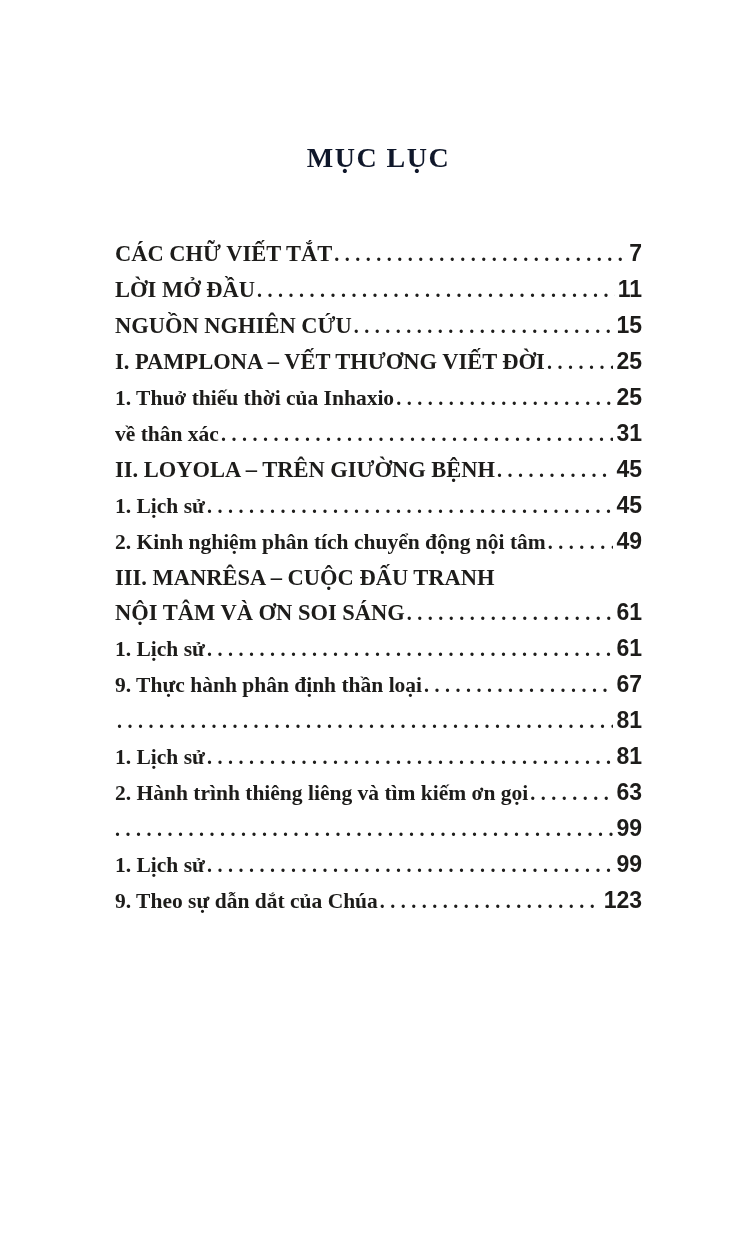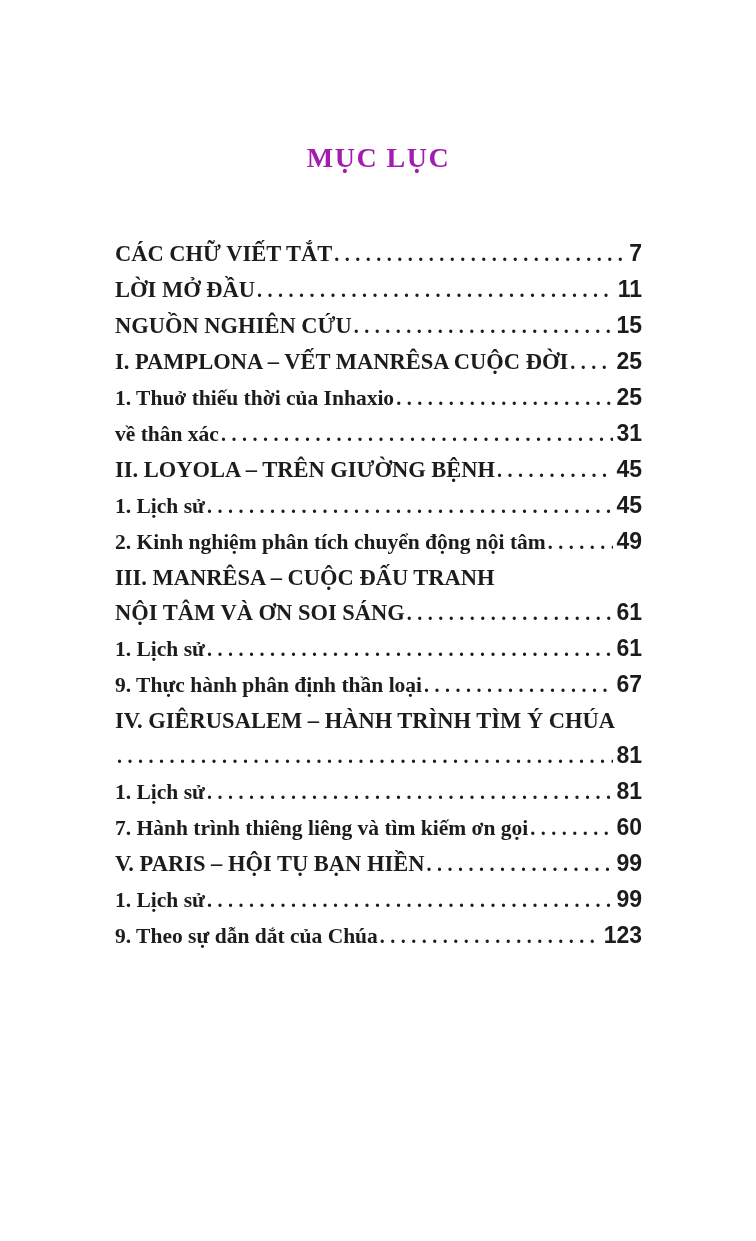--- a/index.html
+++ b/index.html
@@ -21,21 +21,21 @@
     font-family: "Liberation Serif", "DejaVu Serif", serif;
     font-weight: 700;
     box-sizing: border-box;
     padding: 142px 114px 0 115px;
   }
   .toc-title {
     text-align: center;
     font-size: 28px;
     letter-spacing: 1.5px;
     margin: 0 0 62px 0;
-    color: #a21caf;
+    color: #0f172a;
   }
   .toc-list {
     display: block;
   }
   .toc-entry {
     margin: 0;
   }
   .toc-entry.gap-before {
   }
   .pre-line {
@@ -105,21 +105,21 @@
     <div class="dot-row">
       <span class="label">NGUỒN NGHIÊN CỨU </span>
       <span class="dots">................................................................................................................................................................</span>
       <span class="page-num">15</span>
     </div>
   </div>
 
   <div class="toc-entry heading">
 
     <div class="dot-row">
-      <span class="label">I. PAMPLONA – VẾT MANRÊSA CUỘC ĐỜI </span>
+      <span class="label">I. PAMPLONA – VẾT THƯƠNG VIẾT ĐỜI </span>
       <span class="dots">................................................................................................................................................................</span>
       <span class="page-num">25</span>
     </div>
   </div>
 
   <div class="toc-entry sub">
 
     <div class="dot-row">
       <span class="label">1. Thuở thiếu thời của Inhaxio</span>
       <span class="dots">................................................................................................................................................................</span>
@@ -183,50 +183,48 @@
   <div class="toc-entry sub">
 
     <div class="dot-row">
       <span class="label">9. Thực hành phân định thần loại</span>
       <span class="dots">................................................................................................................................................................</span>
       <span class="page-num">67</span>
     </div>
   </div>
 
   <div class="toc-entry heading gap-before">
-    <div class="pre-line">IV. GIÊRUSALEM – HÀNH TRÌNH TÌM Ý CHÚA</div>
     <div class="dot-row">
       <span class="label"></span>
       <span class="dots">................................................................................................................................................................</span>
       <span class="page-num">81</span>
     </div>
   </div>
 
   <div class="toc-entry sub">
 
     <div class="dot-row">
       <span class="label">1. Lịch sử</span>
       <span class="dots">................................................................................................................................................................</span>
       <span class="page-num">81</span>
     </div>
   </div>
 
   <div class="toc-entry sub">
 
     <div class="dot-row">
-      <span class="label">7. Hành trình thiêng liêng và tìm kiếm ơn gọi</span>
-      <span class="dots">................................................................................................................................................................</span>
-      <span class="page-num">60</span>
-    </div>
-  </div>
-
-  <div class="toc-entry heading gap-before">
-
-    <div class="dot-row">
-      <span class="label">V. PARIS – HỘI TỤ BẠN HIỀN </span>
+      <span class="label">2. Hành trình thiêng liêng và tìm kiếm ơn gọi</span>
+      <span class="dots">................................................................................................................................................................</span>
+      <span class="page-num">63</span>
+    </div>
+  </div>
+
+  <div class="toc-entry heading gap-before">
+
+    <div class="dot-row">
       <span class="dots">................................................................................................................................................................</span>
       <span class="page-num">99</span>
     </div>
   </div>
 
   <div class="toc-entry sub">
 
     <div class="dot-row">
       <span class="label">1. Lịch sử</span>
       <span class="dots">................................................................................................................................................................</span>

